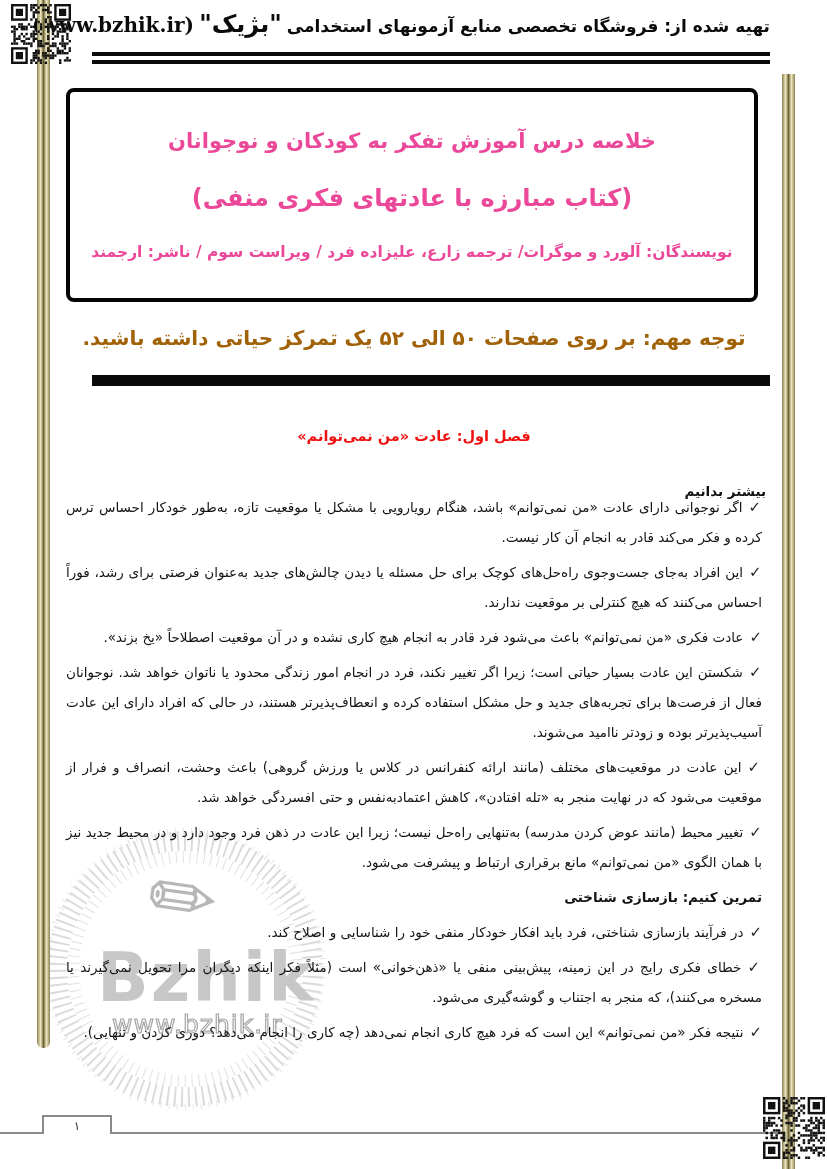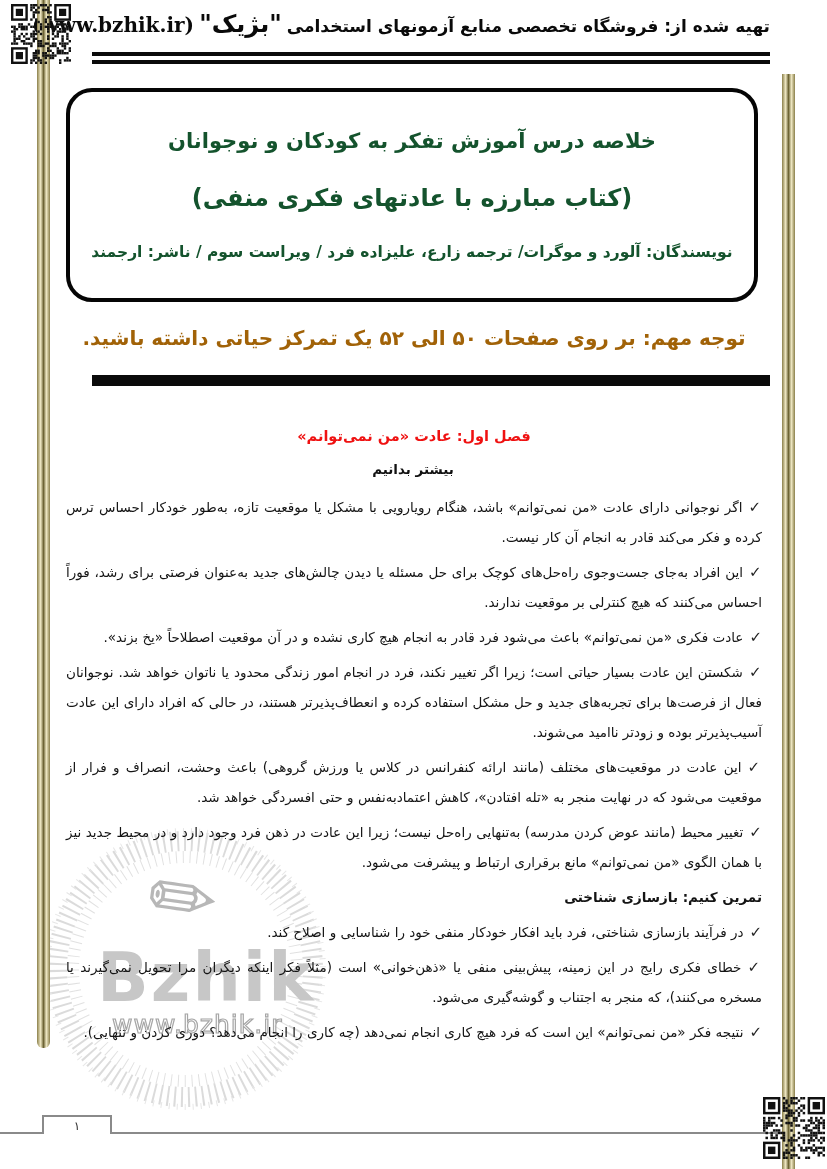--- a/index.html
+++ b/index.html
@@ -28,43 +28,43 @@
   .header-brand{font-size:24px;font-weight:bold;}
   .header-site{font-size:20px;font-weight:bold;font-family:"DejaVu Serif",serif;}
   .double-rule{
     position:absolute;left:92px;top:52px;width:678px;height:4px;z-index:2;
     border-top:4px solid #0a0a0a;border-bottom:4px solid #0a0a0a;
   }
 
   
   .title-box{
     position:absolute;left:66px;top:88px;width:692px;height:214px;z-index:2;
-    border:4px solid #050505;border-radius:26px;background:#fff;
+    border:4px solid #050505;border-radius:8px;background:#fff;
     display:flex;flex-direction:column;justify-content:space-evenly;
-    direction:rtl;text-align:center;color:#14532d;padding:6px 18px;box-sizing:border-box;
+    direction:rtl;text-align:center;color:#ec4899;padding:6px 18px;box-sizing:border-box;
   }
   .title-l1{font-size:21px;font-weight:bold;}
   .title-l2{font-size:24px;font-weight:bold;}
   .title-l3{font-size:15.5px;font-weight:bold;}
 
   
   .notice{
     position:absolute;top:326px;left:70px;width:688px;z-index:2;
     direction:rtl;text-align:center;color:#a16207;font-size:20px;font-weight:bold;
   }
   .thick-bar{position:absolute;left:92px;top:375px;width:678px;height:11px;background:#0a0a0a;z-index:2;}
 
   
   .chapter-heading{
     position:absolute;top:428px;left:70px;width:688px;z-index:2;
     direction:rtl;text-align:center;color:#ef1111;font-size:14.5px;font-weight:bold;
   }
   .subheading{
-    position:absolute;top:461px;left:60px;width:706px;z-index:2;
-    direction:rtl;text-align:center;color:#111;font-size:13.5px;font-weight:bold;
+    position:absolute;top:483px;left:60px;width:706px;z-index:2;
+    direction:rtl;text-align:right;color:#111;font-size:13.5px;font-weight:bold;
   }
   .body-text{
     position:absolute;top:492px;left:58px;width:708px;z-index:2;
     direction:rtl;text-align:justify;color:#141414;font-size:13.5px;line-height:30px;
   }
   .body-text p{margin:0 0 5px 8px;padding-right:4px;}
   .check{font-size:15px;margin-left:6px;color:#222;}
   .exercise-heading{font-weight:bold;margin:4px 0 5px 0 !important;}
 
   

